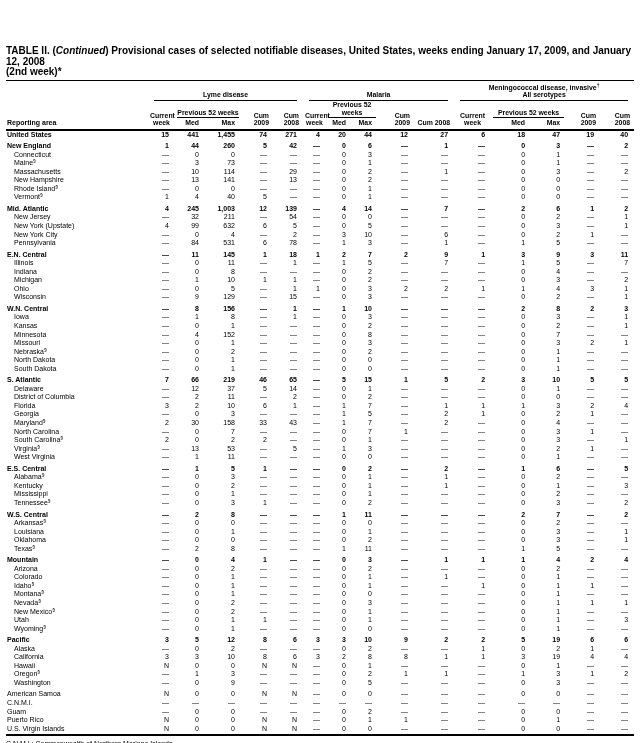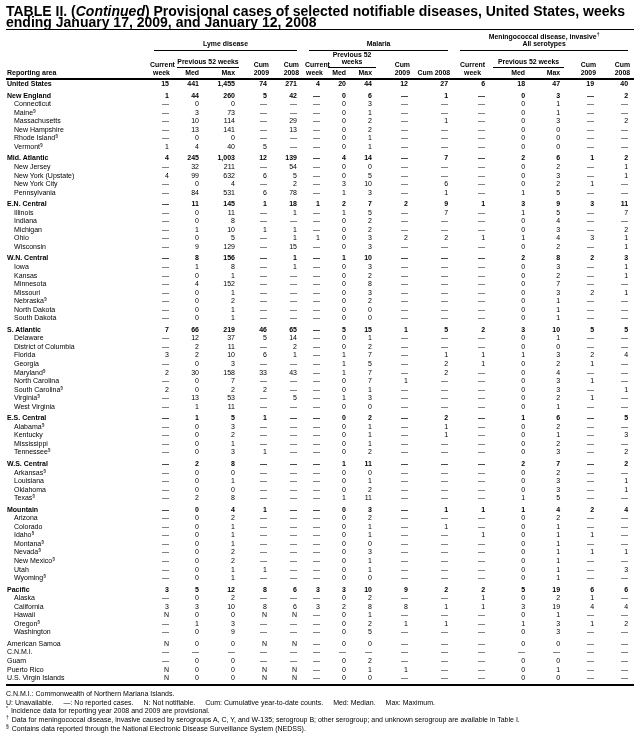--- a/index.html
+++ b/index.html
@@ -1,21 +1,21 @@
 <!DOCTYPE html>
 <html><head>
 <meta charset="utf-8">
 <style>
   html,body { margin:0; padding:0; }
   body {
     width:641px; height:743px; background:#ffffff; color:#000;
     font-family:"Liberation Sans", sans-serif; overflow:hidden;
   }
   .page { padding:6px 7px 0 6px; }
-  .title { font-weight:bold; font-size:14px; line-height:10.5px; }
+  .title { font-weight:bold; font-size:10px; line-height:10.5px;margin-top:40px; }
   .title i { font-style:italic; }
 
   table.tbl { border-collapse:collapse; table-layout:fixed; width:628px; margin-top:2px; border-top:1px solid #000; }
   thead th { font-weight:bold; font-size:6.9px; line-height:7.4px; vertical-align:bottom; padding:0; text-align:center; }
   th.area { text-align:left; font-size:7px; padding:0 0 2px 1px; }
   tr.r1 th.grp { padding:3px 6px 0 6px; }
   .grp-inner { border-bottom:1px solid #000; padding-bottom:2px; }
   tr.r2 th.cur { padding:0 2px 2px 2px; }
   tr.r2 th.cum { padding:0 4px 2px 0; text-align:right; }
   tr.r2 th.prev { padding:0 2px; vertical-align:bottom; }
@@ -38,20 +38,21 @@
   .def { margin-right:10px; }
   .fn sup { margin-right:1px; }
 </style>
 </head>
 <body>
 
 <div class="page">
 
   <div class="title">
     <span>TABLE II. (</span><i>Continued</i><span>) Provisional cases of selected notifiable diseases, United States, weeks ending January 17, 2009, and January 12, 2008</span>
+    <div>(2nd week)*</div>
   </div>
 
   <table class="tbl">
     <colgroup>
       <col style="width:142px">
       <col style="width:27px">
         <col style="width:30px">
         <col style="width:36px">
         <col style="width:32px">
         <col style="width:30px">

